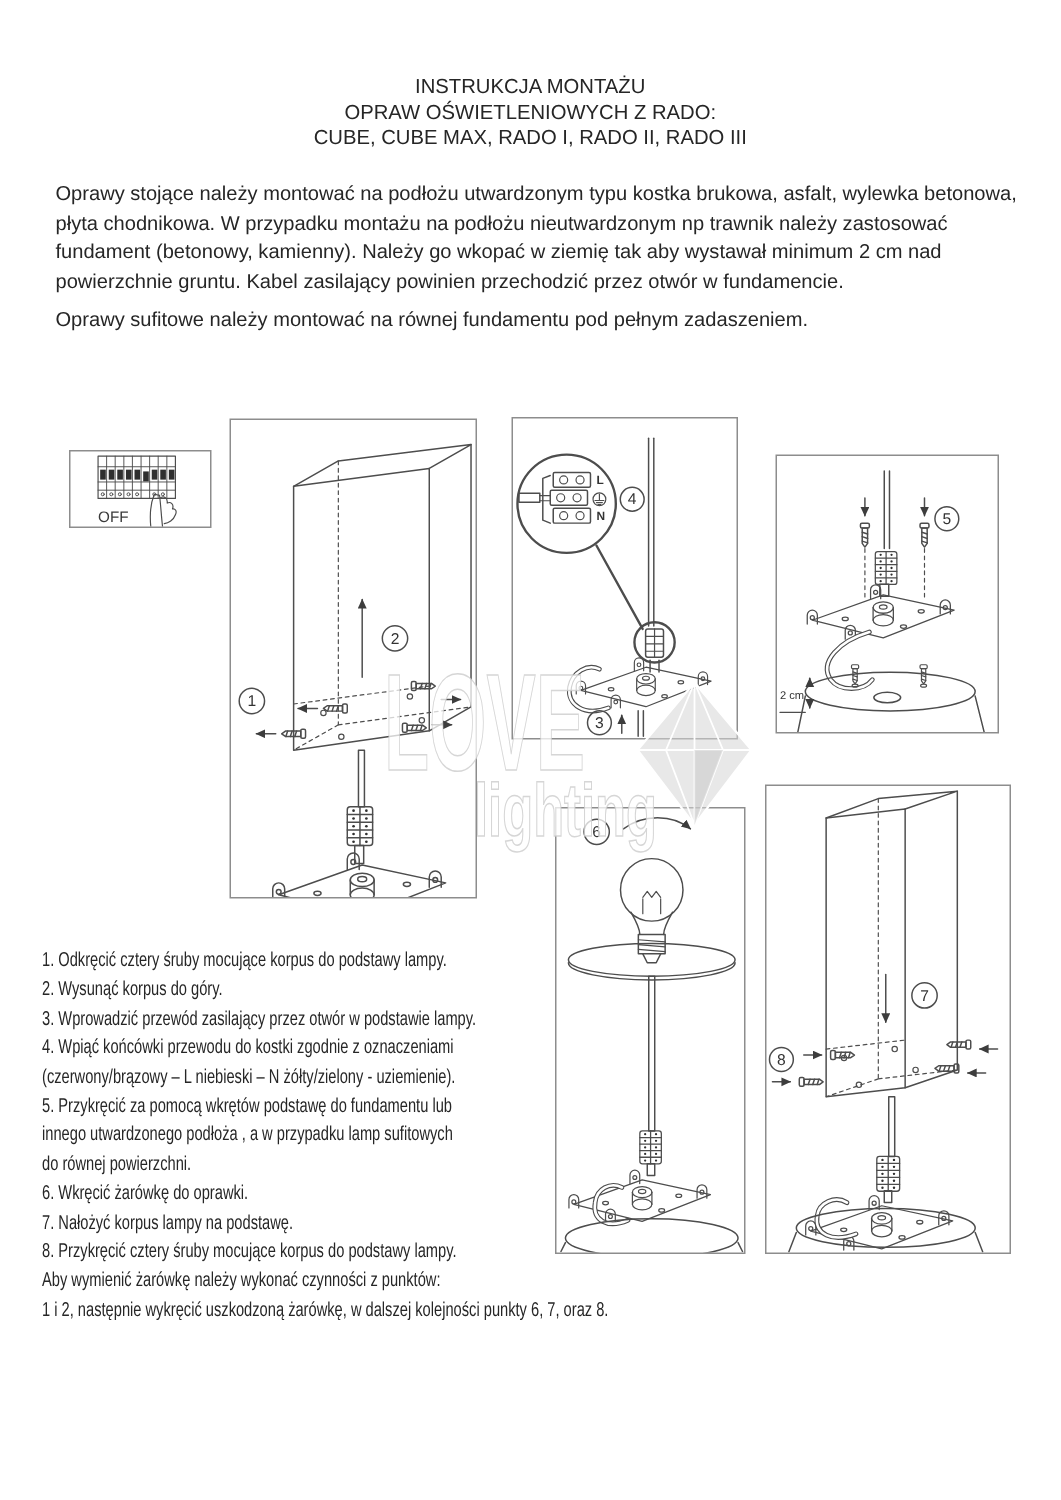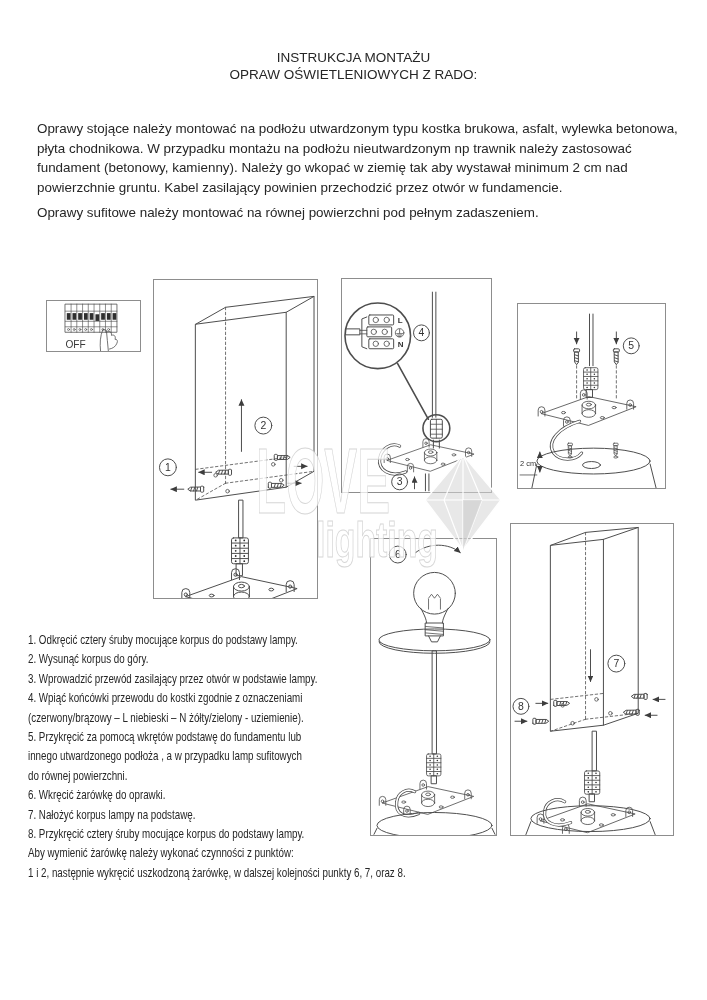--- a/index.html
+++ b/index.html
@@ -79,24 +79,25 @@
         <ellipse cx="28" cy="25" rx="2.4" ry="1.4"></ellipse>
         <ellipse cx="88" cy="19" rx="2.4" ry="1.4"></ellipse>
         <ellipse cx="74" cy="31" rx="2.4" ry="1.4"></ellipse>
       </g>
     </defs>
   </svg>
 
   <div class="doc-title">
     <div>INSTRUKCJA MONTAŻU</div>
     <div>OPRAW OŚWIETLENIOWYCH Z RADO:</div>
+    <div>CUBE, CUBE MAX, RADO I, RADO II, RADO III</div>
   </div>
 
   <div class="para para1">Oprawy stojące należy montować na podłożu utwardzonym typu kostka brukowa, asfalt, wylewka betonowa, płyta chodnikowa. W przypadku montażu na podłożu nieutwardzonym np trawnik należy zastosować fundament (betonowy, kamienny). Należy go wkopać w ziemię tak aby wystawał minimum 2 cm nad powierzchnie gruntu. Kabel zasilający powinien przechodzić przez otwór w fundamencie.</div>
-  <div class="para para2">Oprawy sufitowe należy montować na równej powierzchni pod pełnym zadaszeniem.</div>
+  <div class="para para2">Oprawy sufitowe należy montować na równej fundamentu pod pełnym zadaszeniem.</div>
 
   <div class="panel" style="left:46px;top:300px;width:95px;height:52px;">
     <svg viewBox="0 0 94 64">
       <rect x="11" y="4" width="66" height="36"></rect>
       <line x1="11" y1="13" x2="77" y2="13" class="thin"></line>
       <line x1="11" y1="26" x2="77" y2="26" class="thin"></line>
       <line x1="11" y1="33" x2="77" y2="33" class="thin"></line>
       <line x1="18.3" y1="4" x2="18.3" y2="40" class="thin"></line>
         <line x1="25.6" y1="4" x2="25.6" y2="40" class="thin"></line>
       <line x1="33" y1="4" x2="33" y2="40" class="thin"></line>

